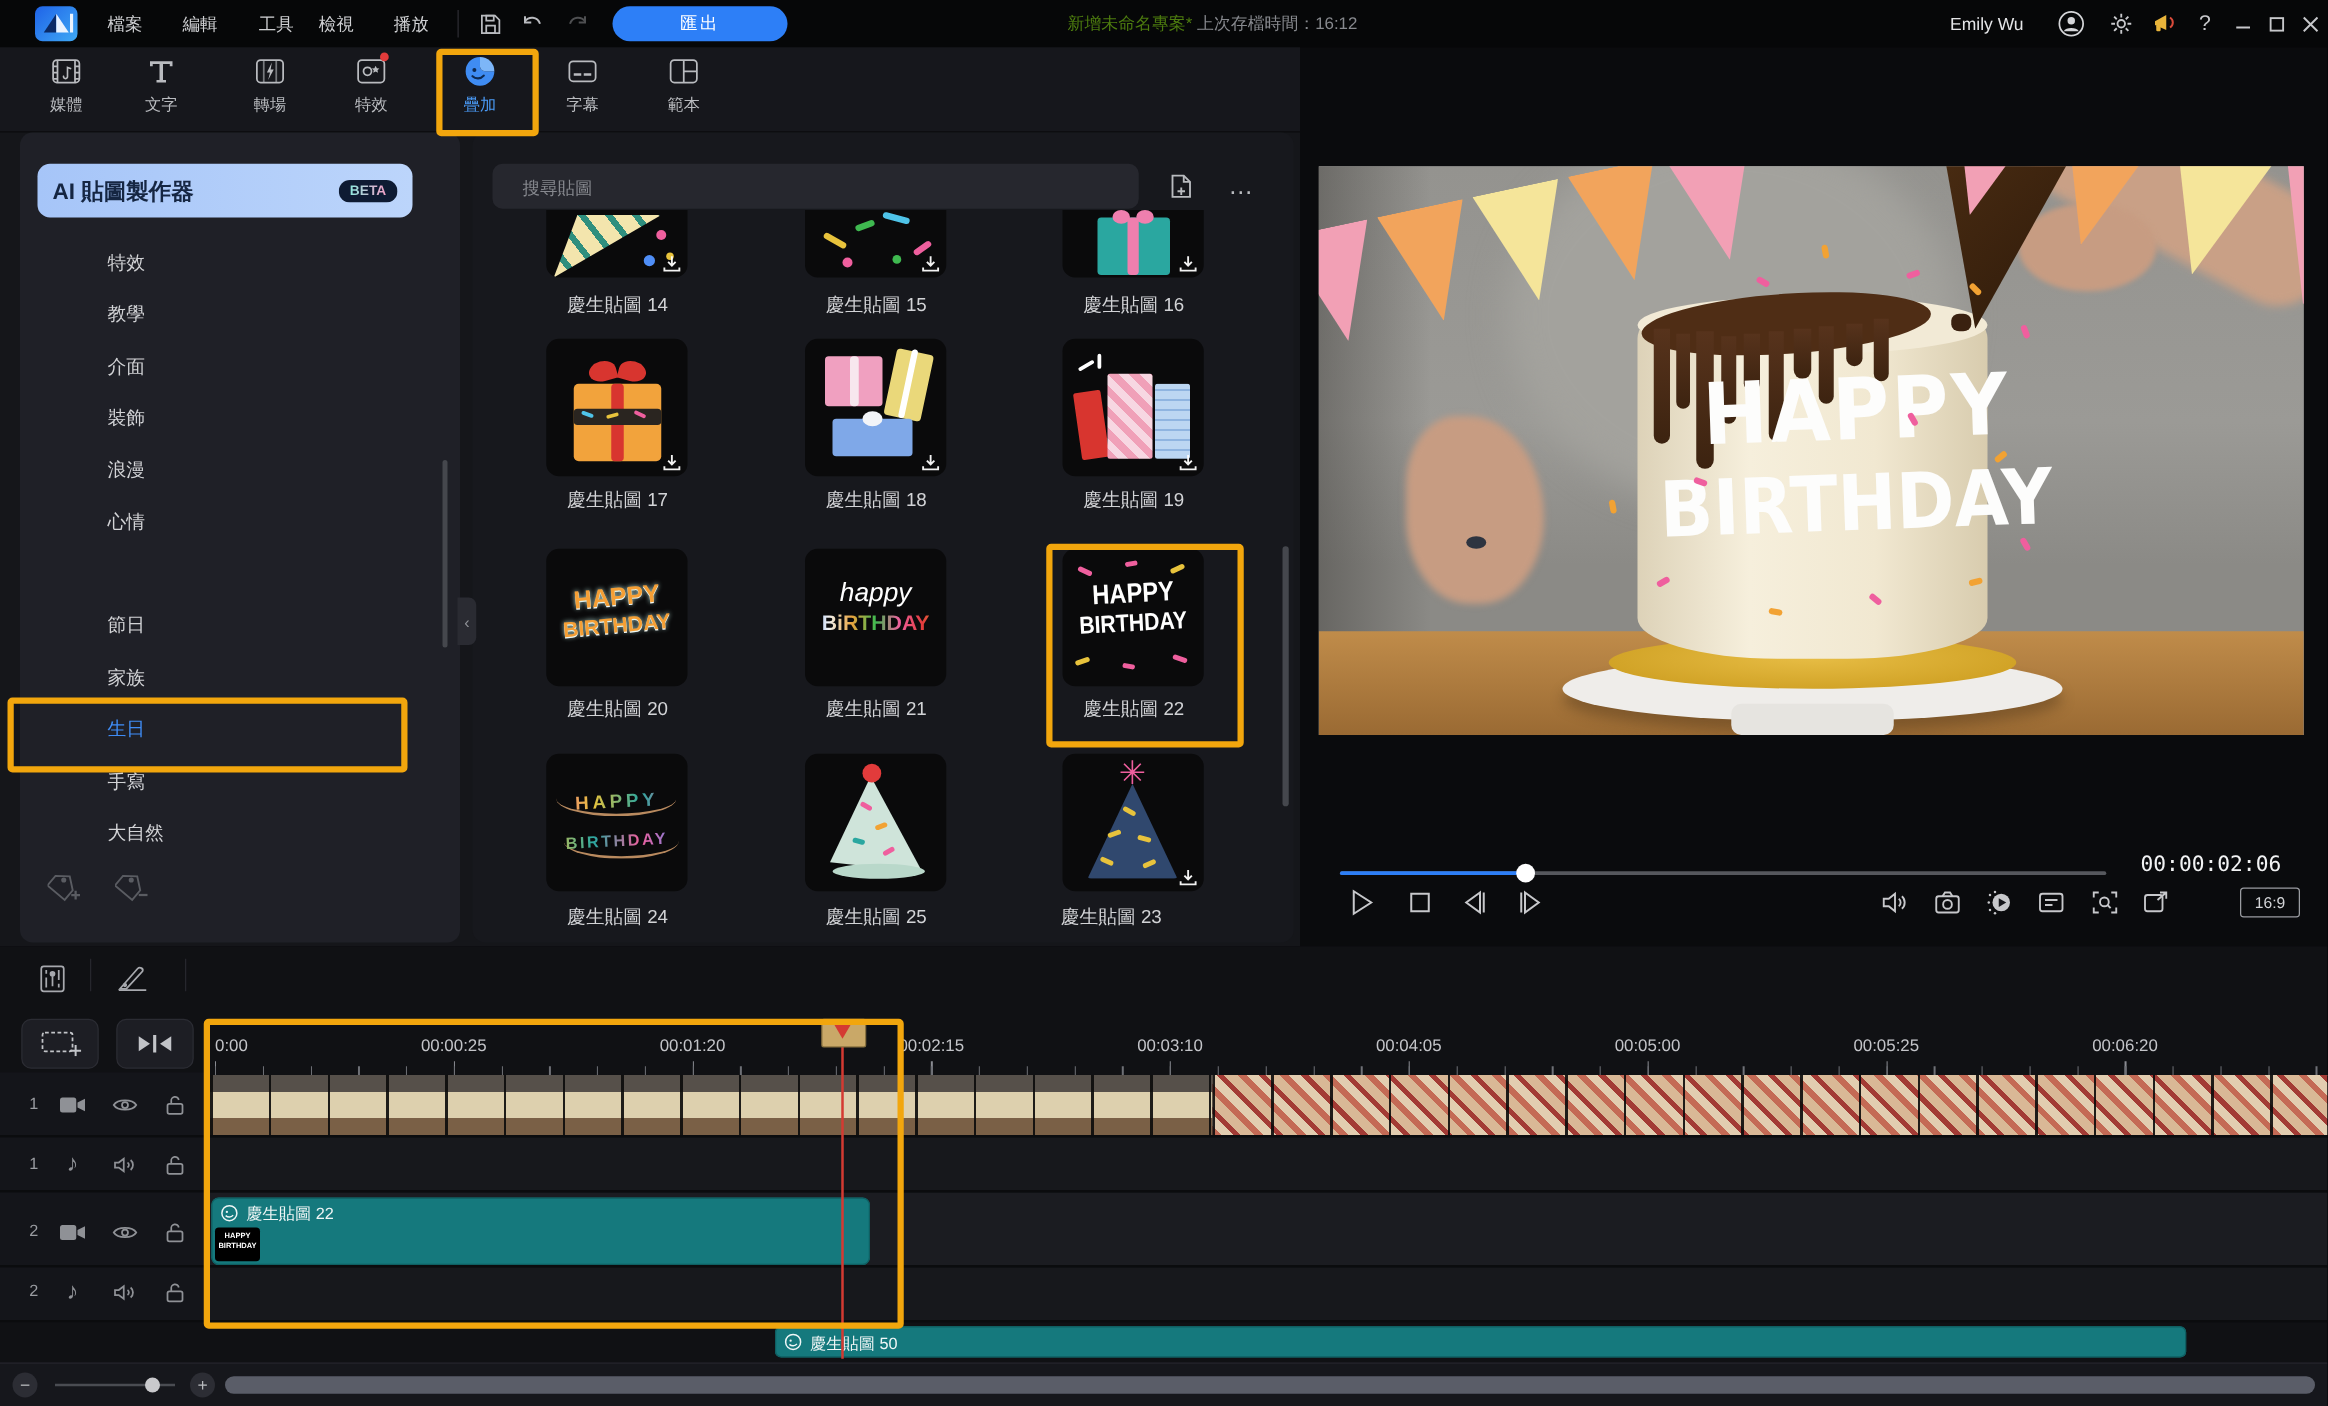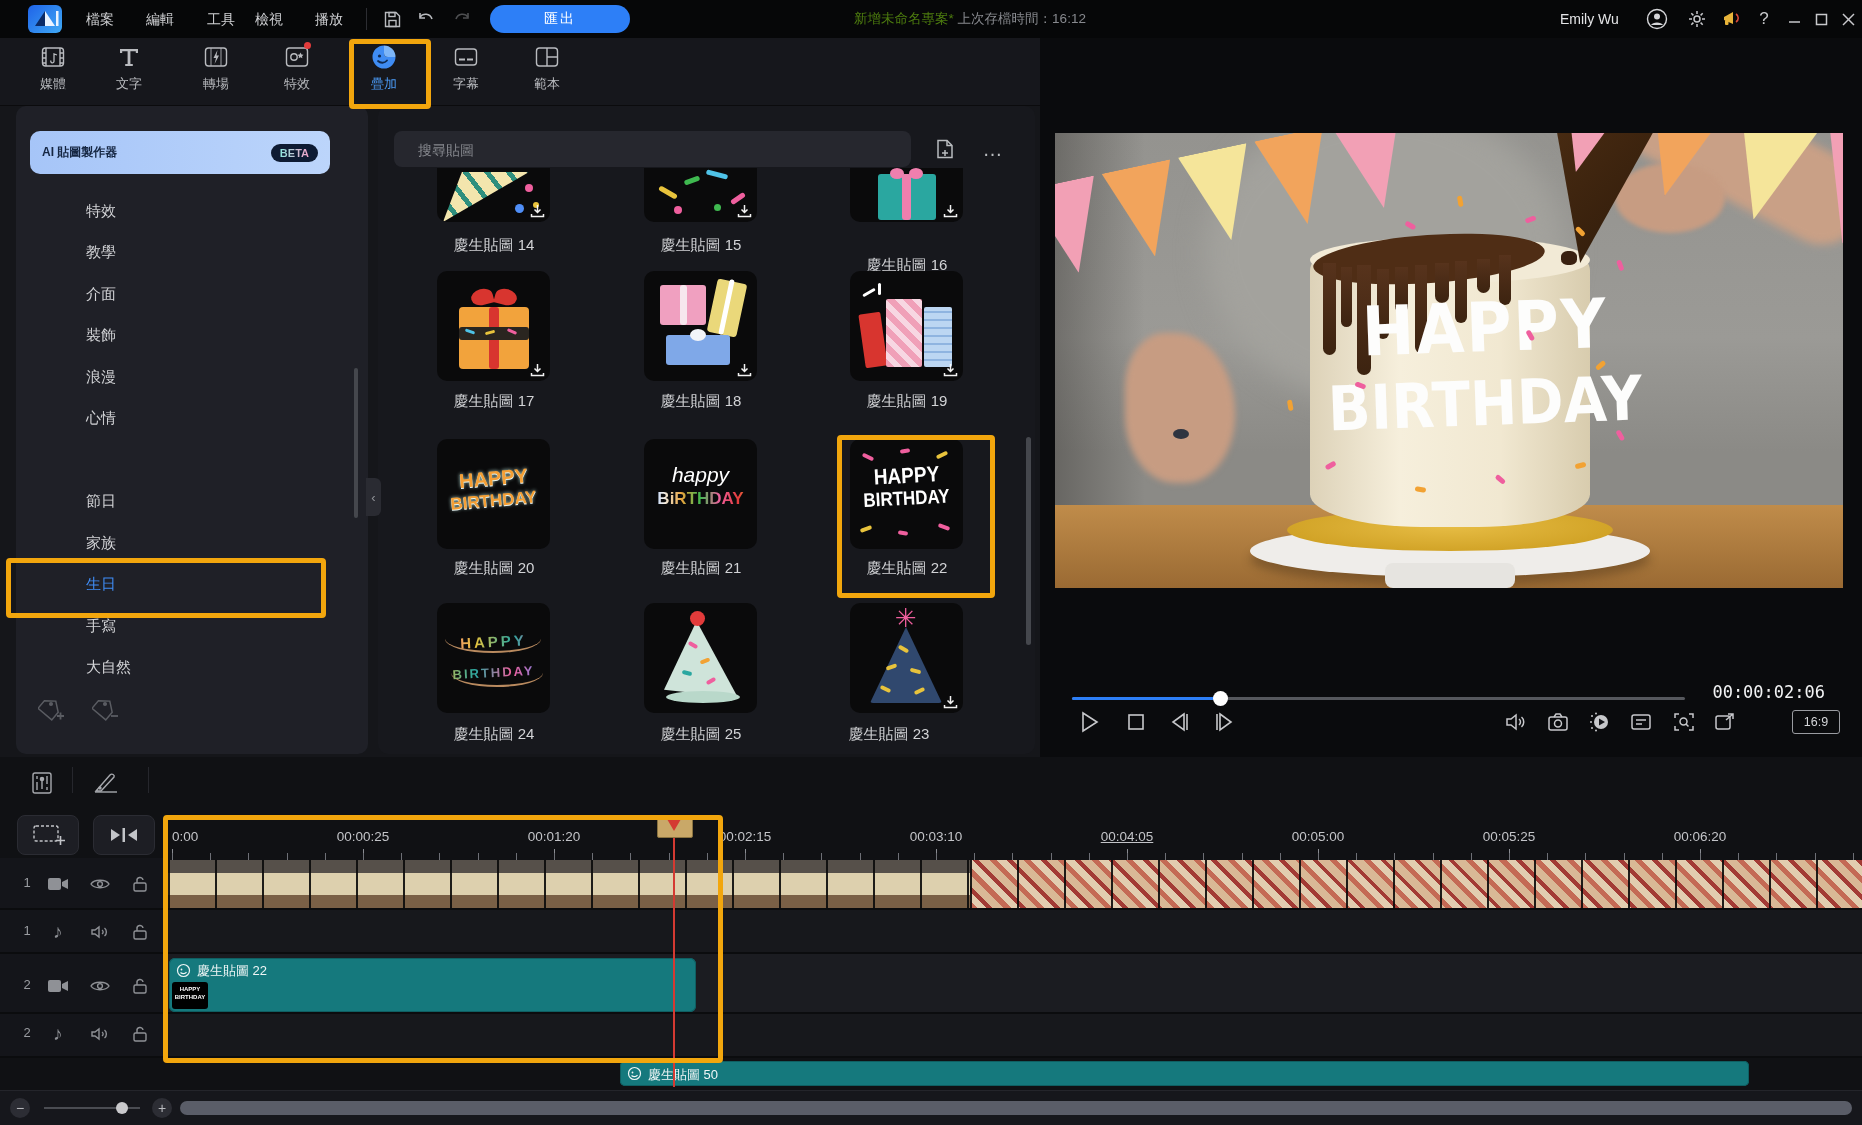--- a/index.html
+++ b/index.html
@@ -24,21 +24,21 @@
   .tab{position:absolute;top:6px;width:66px;height:58px;display:flex;flex-direction:column;align-items:center;gap:5px;}
   .tab .ticon{width:26px;height:26px;display:flex;align-items:center;justify-content:center;position:relative;}
   .tab .tlabel{font-size:13px;color:#b9bbbf;}
   .tab.active .tlabel{color:#4a9af5;}
   .reddot{position:absolute;right:-1px;top:-2px;width:7px;height:7px;border-radius:50%;background:#e23b3b;}
   .tab-hibox{position:absolute;left:349px;top:1px;width:72px;height:60px;border:5px solid #f2a60d;border-radius:4px;z-index:60;pointer-events:none;}
   
   .side-panel{position:absolute;left:16px;top:68px;width:352px;height:648px;background:#1f2027;border-radius:10px;}
   .ai-btn{position:absolute;left:14px;top:25px;width:300px;height:43px;border-radius:10px;
      background:linear-gradient(90deg,#a6c5f8,#bcd5fb);display:flex;align-items:center;padding:0 12px;box-sizing:border-box;}
-  .ai-btn .ai-label{font-size:12px;font-weight:bold;color:#152642;flex:1;}
+  .ai-btn .ai-label{font-size:18px;font-weight:bold;color:#152642;flex:1;}
   .beta{background:#0e1b33;border-radius:10px;padding:3px 9px;font-size:11px;font-weight:bold;
      background-clip:padding-box;color:#8fe8df;}
   .beta span{background:linear-gradient(90deg,#8fe8df,#f2a0c8);-webkit-background-clip:text;background-clip:text;color:transparent;}
   .cat{position:absolute;left:0;width:352px;height:41px;line-height:41px;padding-left:70px;box-sizing:border-box;font-size:15px;color:#d2d3d6;}
   .cat.sel{color:#3f8cf5;}
   .cat-hibox{position:absolute;left:22px;top:558px;width:310px;height:50px;border:5px solid #f2a60d;border-radius:4px;z-index:60;pointer-events:none;}
   .tagic{position:absolute;width:28px;height:28px;color:#5a5c62;}
   .sb-scroll{position:absolute;left:354px;top:330px;width:4px;height:150px;background:#45474d;border-radius:2px;}
   .collapse-tab{position:absolute;left:366px;top:440px;width:15px;height:38px;background:#2a2b32;border-radius:0 6px 6px 0;
      display:flex;align-items:center;justify-content:center;color:#8f9196;font-size:13px;z-index:5;}
@@ -349,21 +349,21 @@
         <div class="cf" style="left:59px;top:56px;width:14px;height:11px;border-radius:50%;background:#ef7fae;"></div>
         <span class="dl">
             <svg width="15" height="14" viewBox="0 0 15 14" fill="none" stroke="#fff" stroke-width="1.5">
               <path d="M7.5 1v7 M4.5 5.5 7.5 8.5 10.5 5.5"></path>
               <path d="M1.5 10v2.5h12V10"></path>
             </svg>
           </span>
       </div>
       <div class="slabel" style="left:41px;top:67px;">慶生貼圖 14</div>
       <div class="slabel" style="left:248px;top:67px;">慶生貼圖 15</div>
-      <div class="slabel" style="left:454px;top:67px;margin-top:20px;">慶生貼圖 16</div>
+      <div class="slabel" style="left:454px;top:67px;">慶生貼圖 16</div>
 
       <div class="thumb" style="left:59px;top:103px;">
         <div class="cf" style="left:22px;top:36px;width:70px;height:62px;background:#f2a33c;border-radius:4px;"></div>
         <div class="cf" style="left:52px;top:36px;width:10px;height:62px;background:#d8352f;"></div>
         <div class="cf" style="left:22px;top:56px;width:70px;height:13px;background:#2a2520;"></div>
         <div class="cf" style="left:28px;top:59px;width:10px;height:3px;background:#4fc3e8;transform:rotate(20deg);"></div>
         <div class="cf" style="left:48px;top:60px;width:10px;height:3px;background:#e8c33c;transform:rotate(-15deg);"></div>
         <div class="cf" style="left:70px;top:59px;width:10px;height:3px;background:#ef5f9e;transform:rotate(25deg);"></div>
         <div class="cf" style="left:34px;top:18px;width:22px;height:16px;border-radius:50% 50% 0 50%;background:#d8352f;transform:rotate(-15deg);"></div>
         <div class="cf" style="left:58px;top:18px;width:22px;height:16px;border-radius:50% 50% 50% 0;background:#d8352f;transform:rotate(15deg);"></div>
@@ -647,21 +647,21 @@
         <rect x="13.5" y="3" width="2.5" height="14"></rect>
         <polygon points="28,4 19,10 28,16"></polygon>
       </svg>
   </div>
 
   <div class="ruler-label" style="left:172px;">0:00</div>
   <div class="ruler-label" style="left:323px;width:80px;text-align:center;">00:00:25</div>
   <div class="ruler-label" style="left:514px;width:80px;text-align:center;">00:01:20</div>
   <div class="ruler-label" style="left:705px;width:80px;text-align:center;">00:02:15</div>
   <div class="ruler-label" style="left:896px;width:80px;text-align:center;">00:03:10</div>
-  <div class="ruler-label" style="left:1087px;width:80px;text-align:center;text-decoration:underline;">00:04:05</div>
+  <div class="ruler-label" style="left:1087px;width:80px;text-align:center;">00:04:05</div>
   <div class="ruler-label" style="left:1278px;width:80px;text-align:center;">00:05:00</div>
   <div class="ruler-label" style="left:1469px;width:80px;text-align:center;">00:05:25</div>
   <div class="ruler-label" style="left:1660px;width:80px;text-align:center;">00:06:20</div>
   <div class="tick-major"></div>
   <div class="tick-minor"></div>
 
   <div class="hdrcol"></div>
 
   <div class="rowbg strip1" style="top:103px;height:48px;width:802px;"></div>
   <div class="rowbg strip2" style="top:103px;left:970px;height:48px;width:892px;"></div>

